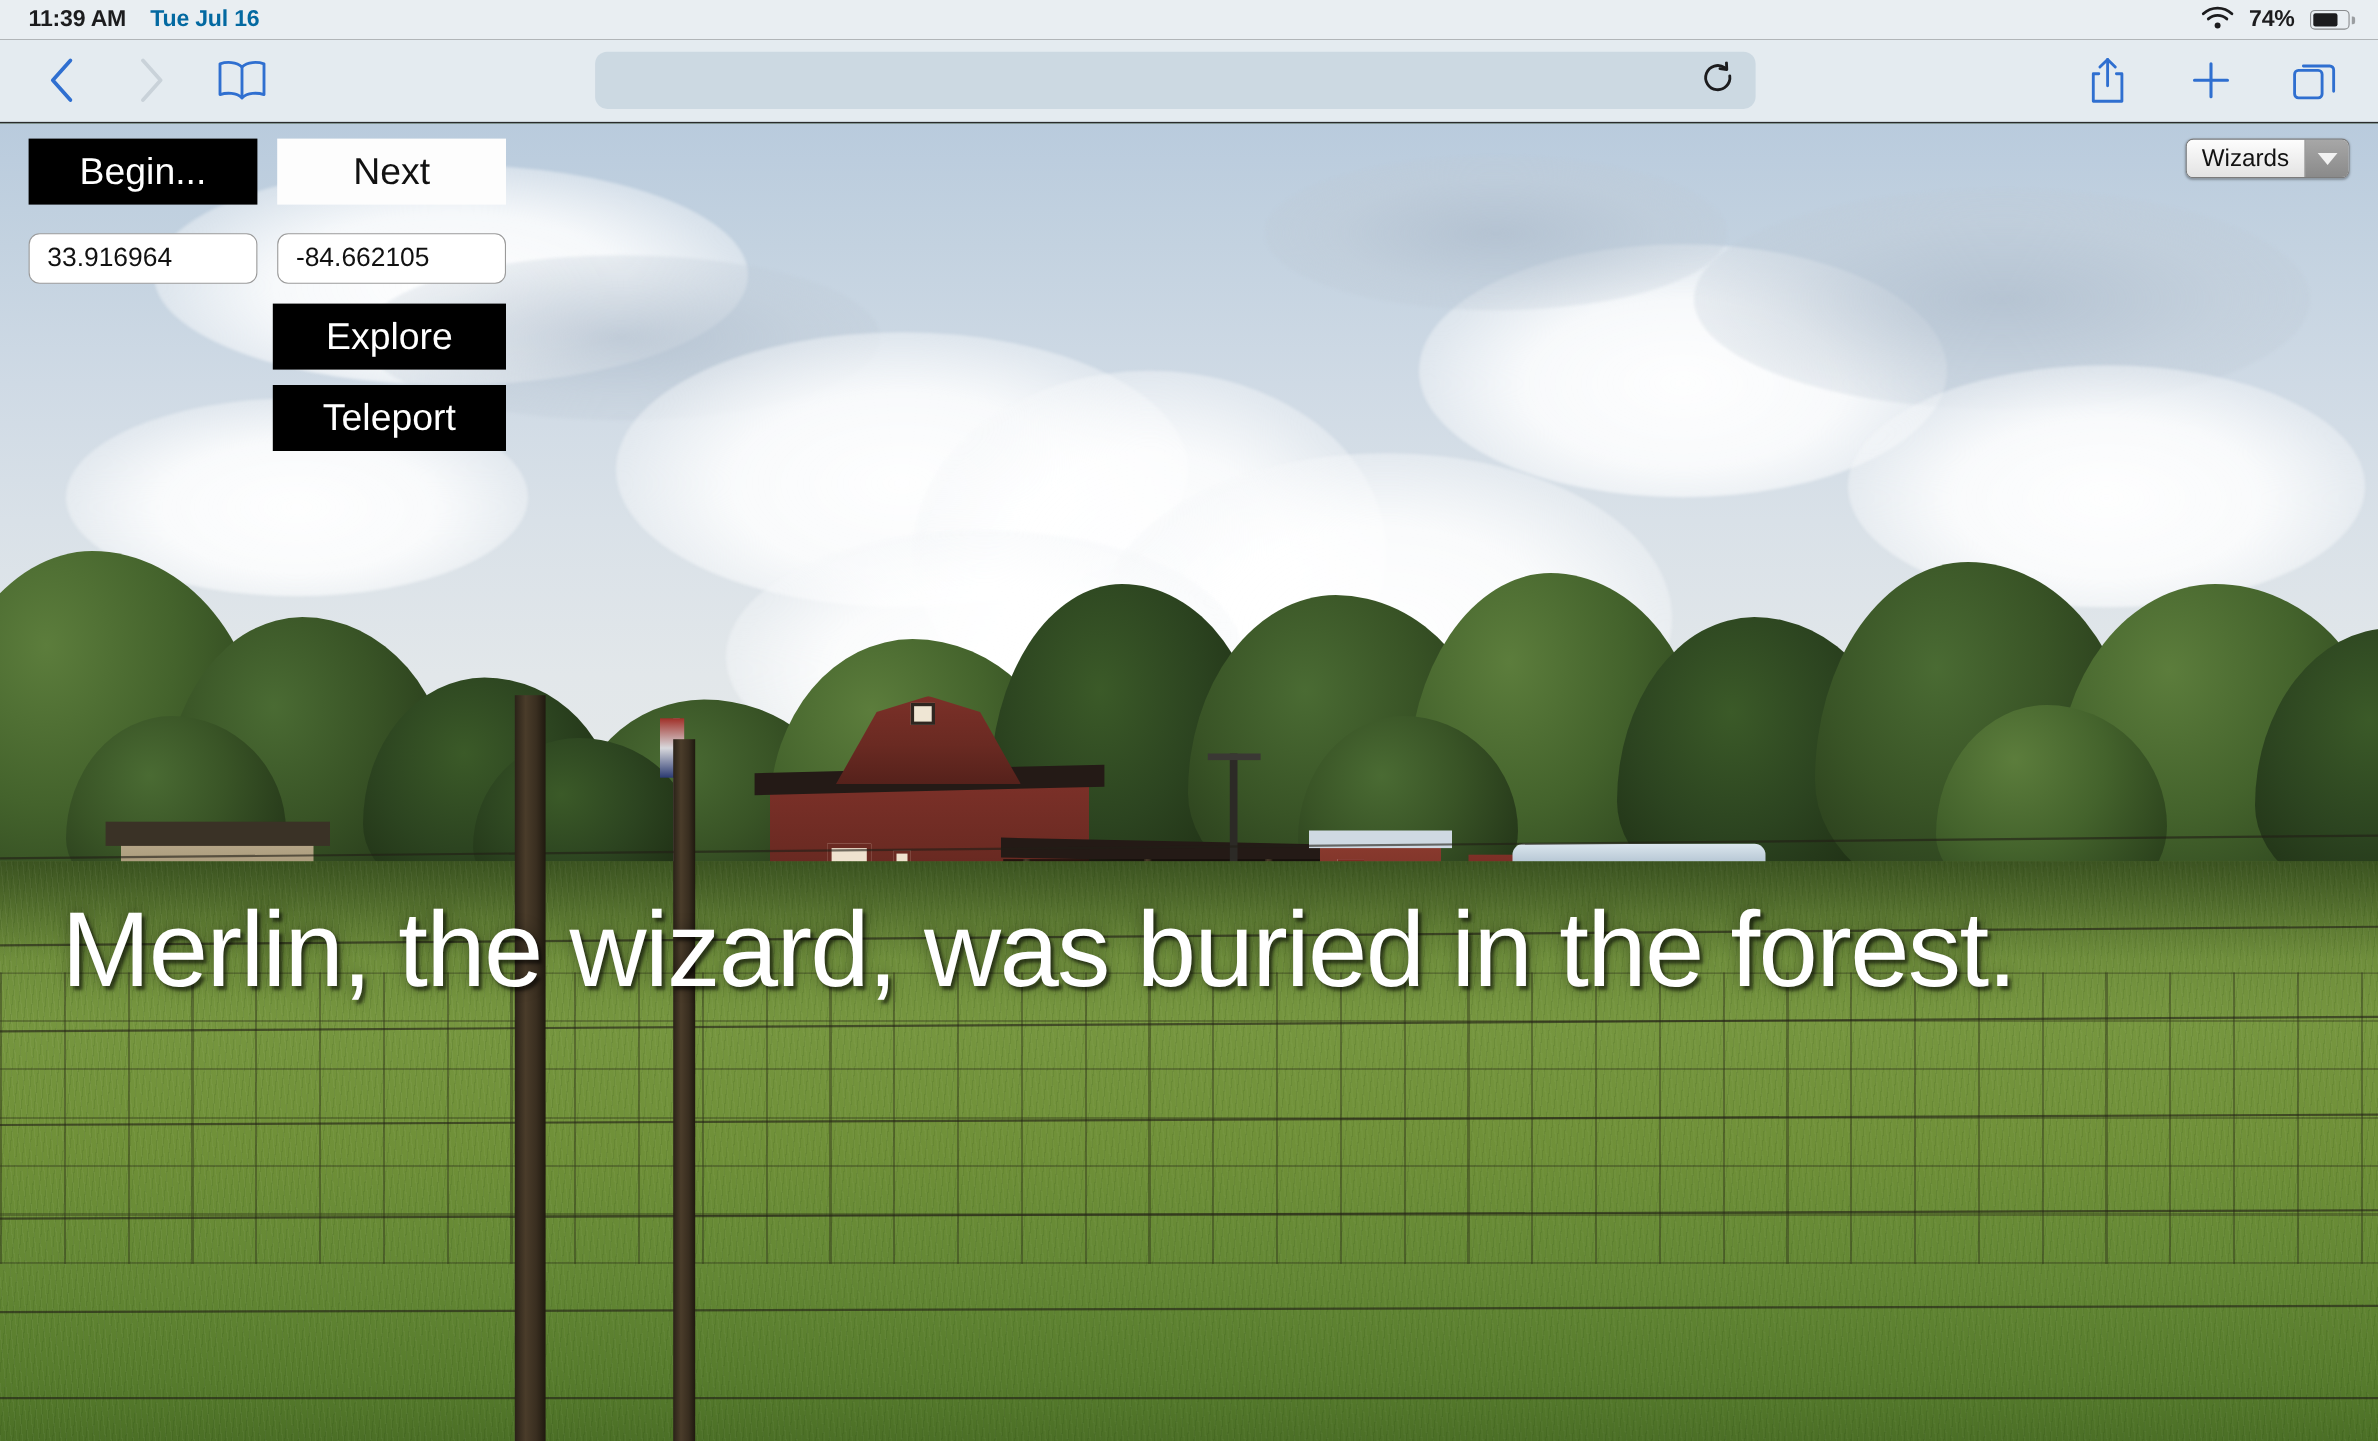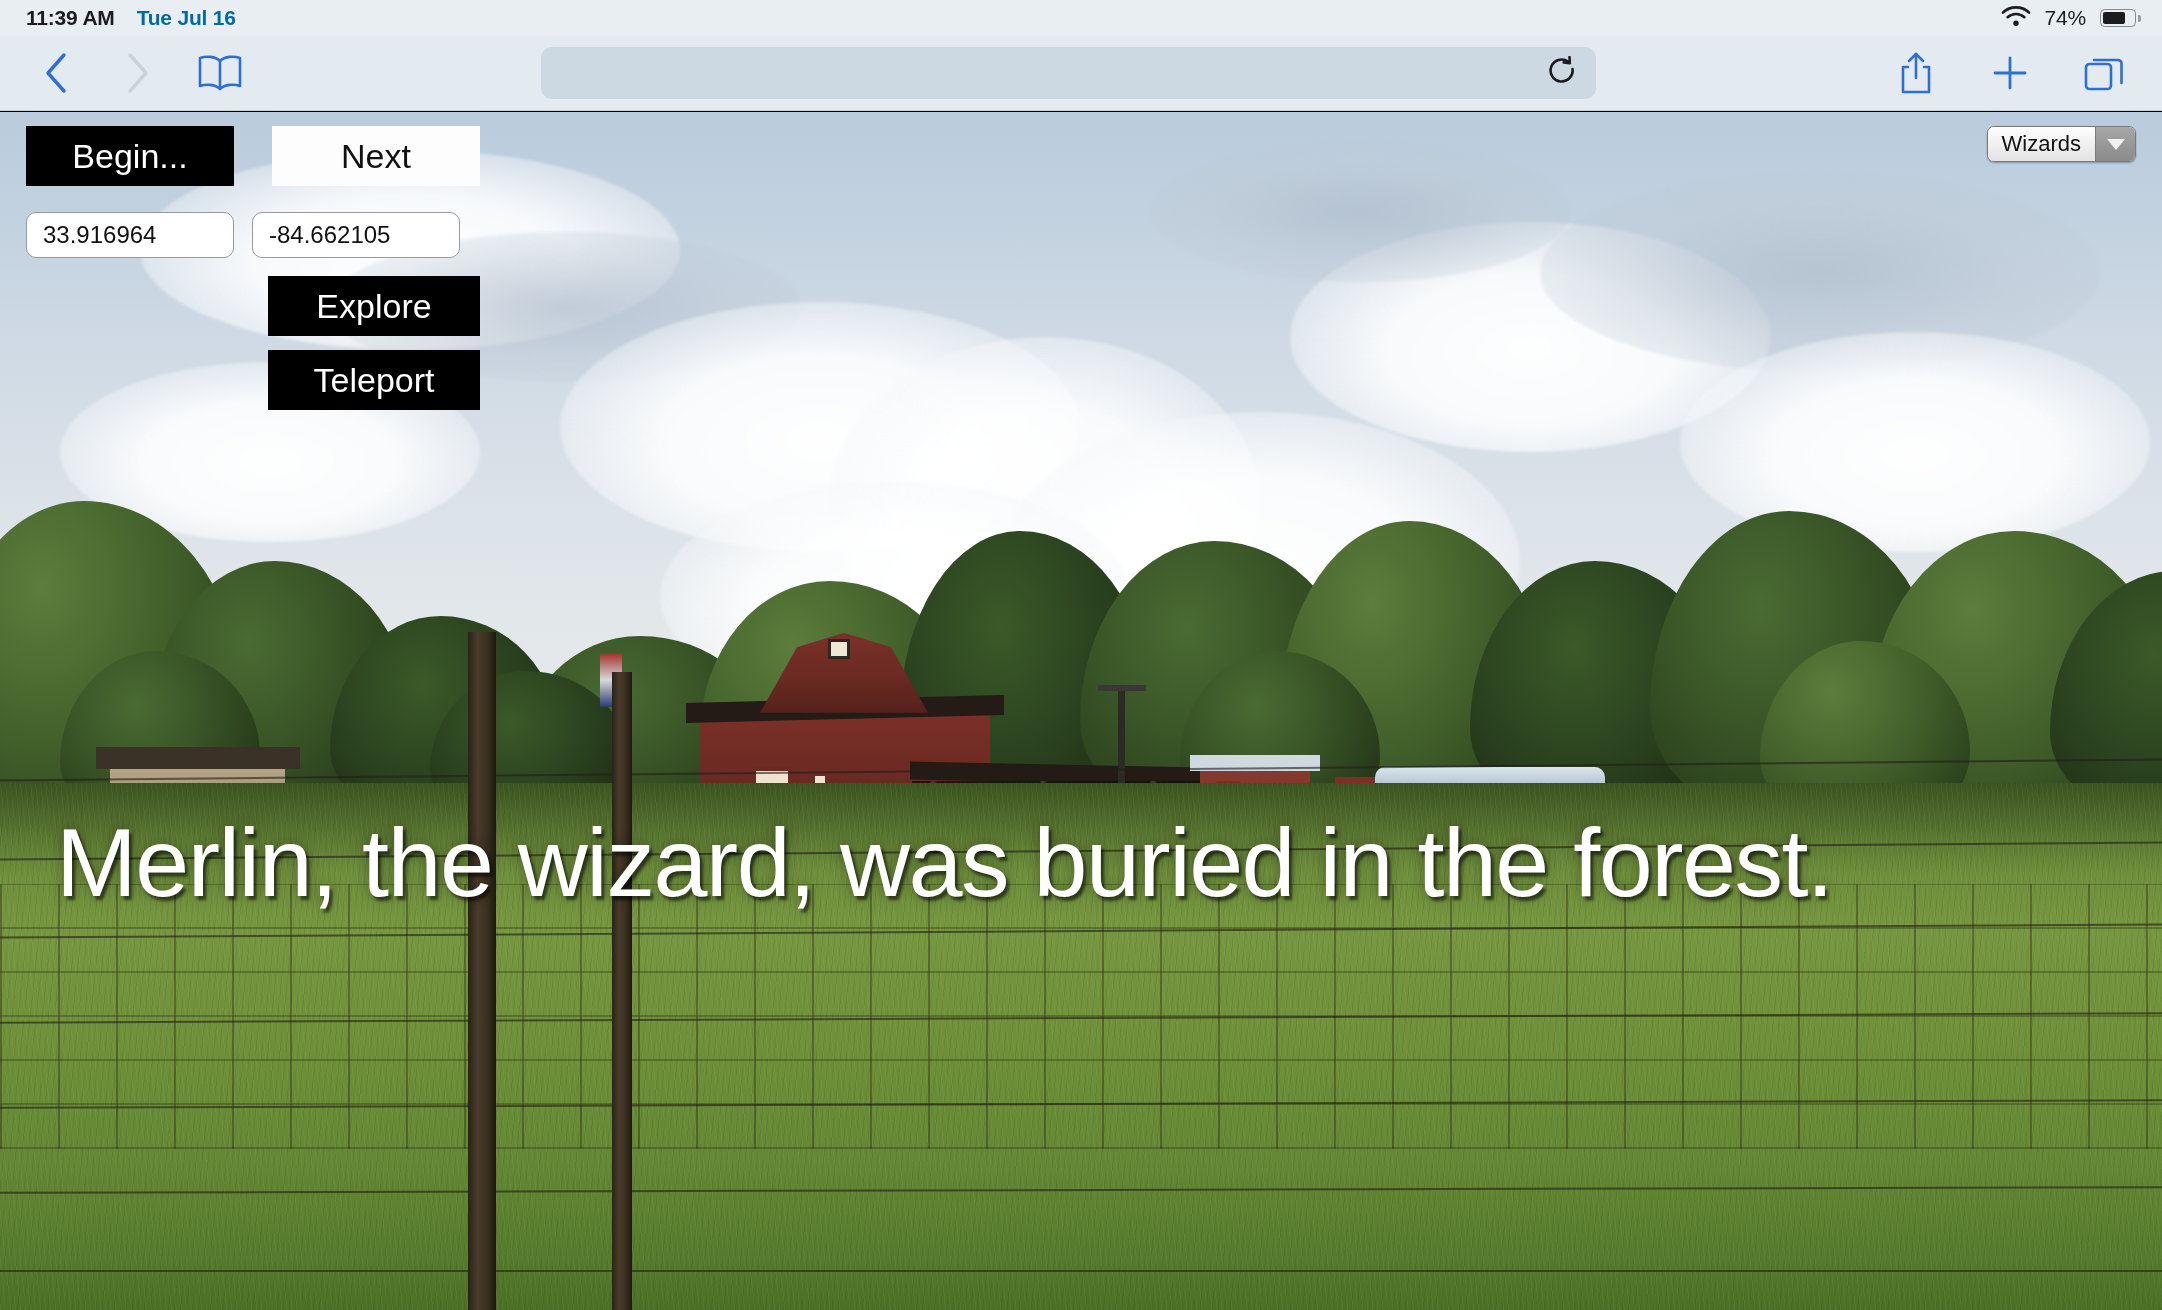--- a/index.html
+++ b/index.html
@@ -28,21 +28,21 @@
   .status-date {
     font-size: 21px; font-weight: bold; color: #0369a1;
     letter-spacing: -0.2px;
   }
   .status-right {
     margin-left: auto;
     display: flex; align-items: center; gap: 14px;
   }
   .wifi-icon { display: block; }
   .battery-pct {
-    font-size: 21px; font-weight: normal; color: #1c1c1e;
+    font-size: 21px; font-weight: bold; color: #1c1c1e;
     letter-spacing: -0.2px;
   }
   .battery-icon { position: relative; width: 36px; height: 18px; }
   .battery-shell {
     position: absolute; inset: 0;
     border: 1.8px solid #3a3a3c;
     border-radius: 4.5px;
     opacity: 0.55;
   }
   .battery-fill {
@@ -250,21 +250,21 @@
     font-family: "Liberation Sans", sans-serif;
     font-size: 34px;
     line-height: 1;
     padding: 13px 20px;
     border: 0;
     text-align: center;
     cursor: pointer;
     white-space: nowrap;
   }
   .btn-dark { background: #000; color: #fff; }
-  .btn-light { background: #fdfdfd; color: #111; margin-left: 20px; }
+  .btn-light { background: #fdfdfd; color: #111; }
   .btn-begin { width: 208px; }
   .btn-next  { width: 208px; }
   .btn-wide  { width: 212px; }
 
   .coord-row { display: flex; gap: 18px; margin-top: 26px; }
   .coord-input {
     width: 208px; height: 46px;
     background: #fff;
     border: 1.5px solid #9a9a9a;
     border-radius: 10px;

